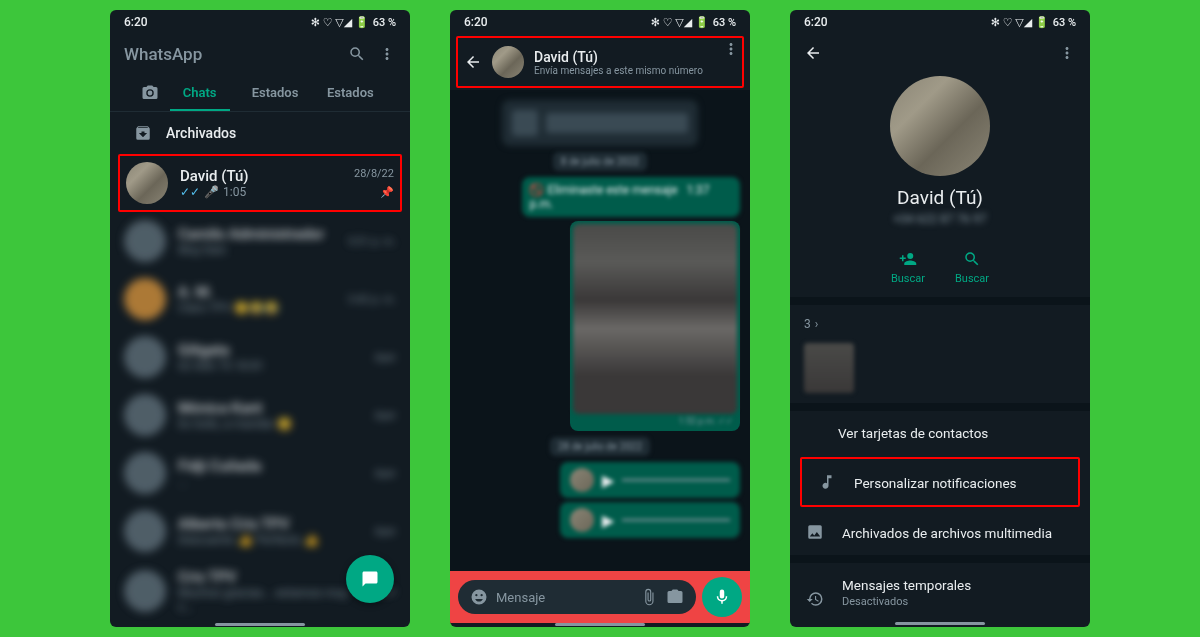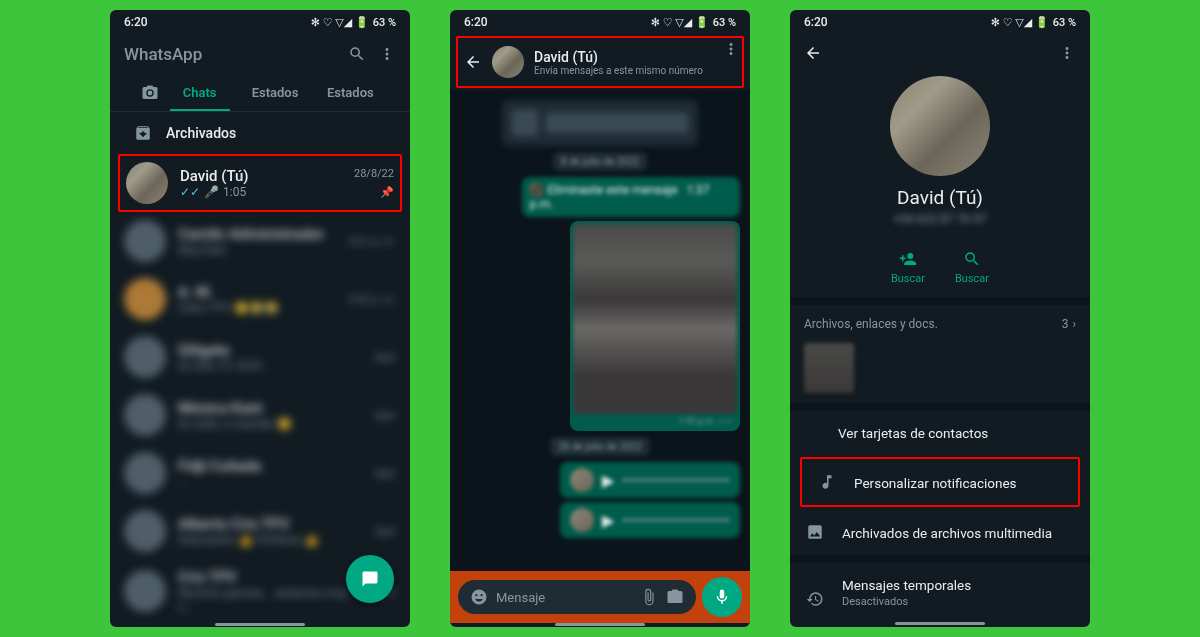--- a/index.html
+++ b/index.html
@@ -196,21 +196,21 @@
     align-items: center;
     gap: 8px;
     filter: blur(2px);
   }
   .voice-av { width:24px;height:24px;border-radius:50%;background:linear-gradient(135deg,#8a8575,#6b6658); }
   .input-bar {
     display: flex;
     align-items: center;
     padding: 6px 8px;
     gap: 6px;
-    background: #c2410c;
+    background: #ef4444;
   }
   .msg-input {
     flex: 1;
     background: #1f2c34;
     border-radius: 20px;
     padding: 8px 12px;
     display: flex;
     align-items: center;
     gap: 8px;
     color: #8696a0;
@@ -538,21 +538,20 @@
     </div>
     <div class="action-btn">
       <svg viewBox="0 0 24 24">
           <path d="M15.5 14h-.79l-.28-.27A6.471 6.471 0 0016 9.5 6.5 6.5 0 109.5 16c1.61 0 3.09-.59 4.23-1.57l.27.28v.79l5 4.99L20.49 19l-4.99-5zm-6 0C7.01 14 5 11.99 5 9.5S7.01 5 9.5 5 14 7.01 14 9.5 11.99 14 9.5 14z"></path>
         </svg>
       <span>Buscar</span>
     </div>
   </div>
 
   <div class="section-row" style="display:flex;align-items:center;">
-    <span style="flex:1;">Archivos, enlaces y docs.</span>
     <span>3</span>
     <span style="margin-left:4px;">›</span>
   </div>
   <div class="media-preview"></div>
   <div class="thick-divider"></div>
 
   <div class="setting-item" style="padding-left:48px;">
     <span>Ver tarjetas de contactos</span>
   </div>
 

